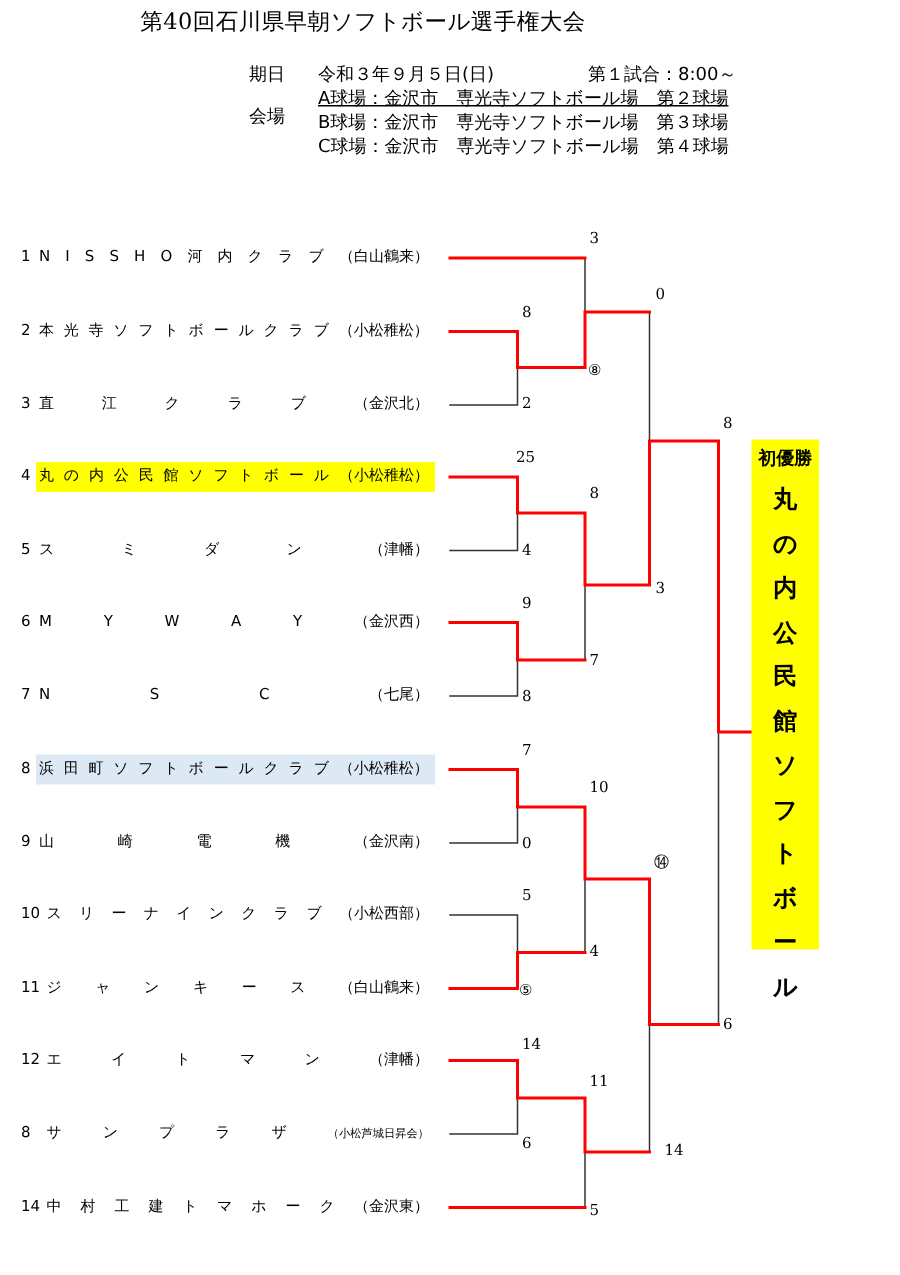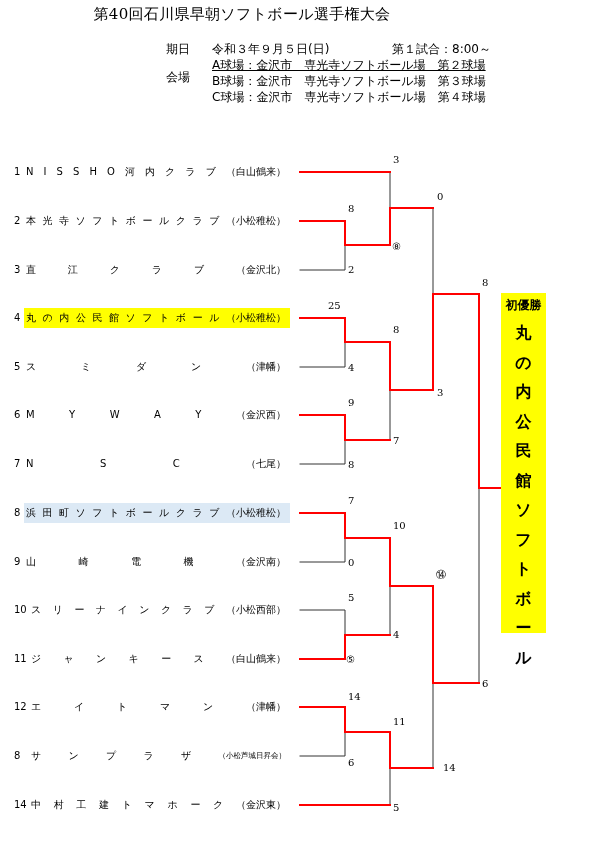--- a/index.html
+++ b/index.html
@@ -258,21 +258,21 @@
     </g>
   </g>
 </svg>
 
 <div id="scores">
     <div class="score" style="left: 393px; top: 154px;">3</div>
     <div class="score" style="left: 348px; top: 203px;">8</div>
     <div class="score" style="left: 348px; top: 264px;">2</div>
     <div class="score" style="left: 392px; top: 241px;">⑧</div>
     <div class="score" style="left: 437px; top: 191px;">0</div>
-    <div class="score" style="left: 328px; top: 300px;">25</div>
+    <div class="score" style="left: 344px; top: 300px;">25</div>
     <div class="score" style="left: 348px; top: 362px;">4</div>
     <div class="score" style="left: 393px; top: 324px;">8</div>
     <div class="score" style="left: 348px; top: 397px;">9</div>
     <div class="score" style="left: 348px; top: 459px;">8</div>
     <div class="score" style="left: 393px; top: 435px;">7</div>
     <div class="score" style="left: 437px; top: 387px;">3</div>
     <div class="score" style="left: 482px; top: 277px;">8</div>
     <div class="score" style="left: 348px; top: 495px;">7</div>
     <div class="score" style="left: 348px; top: 557px;">0</div>
     <div class="score" style="left: 393px; top: 520px;">10</div>

